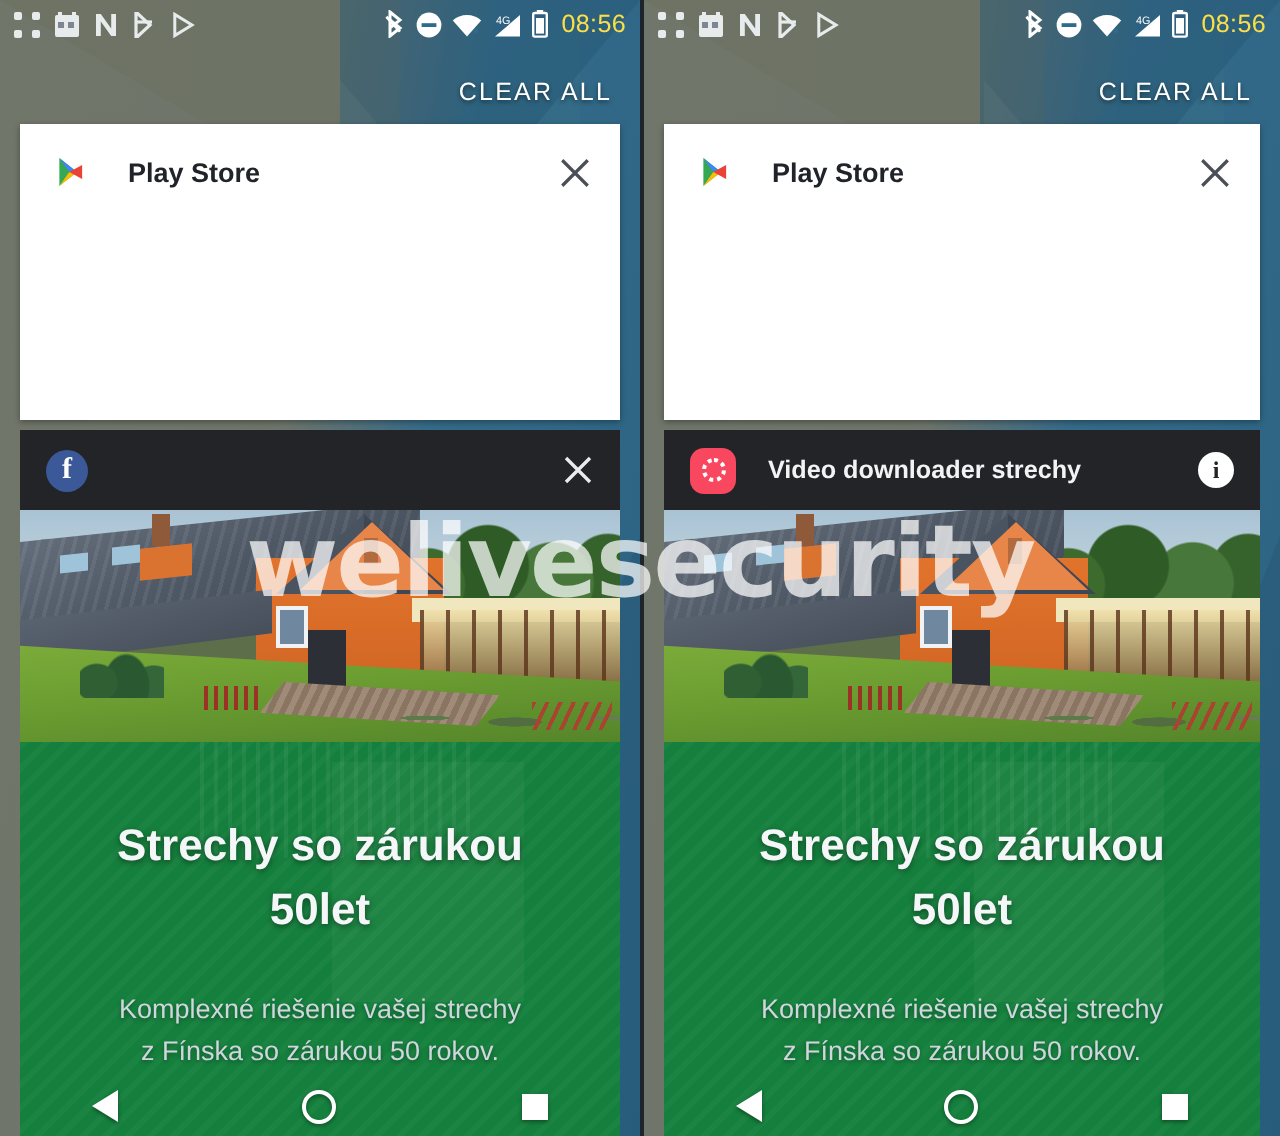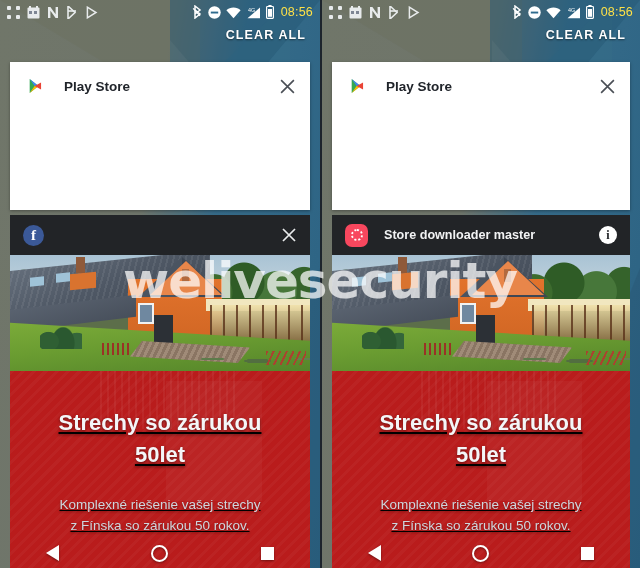--- a/index.html
+++ b/index.html
@@ -39,22 +39,22 @@
     display:flex; align-items:center; justify-content:space-between;
     padding:0 7px; z-index:20;
   }
   .sb-left { display:flex; align-items:center; gap:7px; }
   .sb-right { display:flex; align-items:center; gap:5px; }
   .sb-ico { display:block; }
   .sb-time { color:#fde047; font-size:12.5px; letter-spacing:0.2px; margin-left:2px; }
 
   
   .clear-all {
-    position:absolute; top:28px; right:14px; z-index:20;
-    color:#fff; font-size:12.5px; font-weight:bold; letter-spacing:1.1px;
+    position:absolute; top:39px; right:14px; z-index:20;
+    color:#fff; font-size:12.5px; font-weight:normal; letter-spacing:1.1px;
     text-shadow:0 1px 2px rgba(0,0,0,0.5);
   }
 
   
   .notif-card {
     position:absolute; top:62px; left:10px; right:10px;
     background:#fff;
     z-index:10;
     box-shadow:0 1px 3px rgba(0,0,0,0.35);
     height:148px;
@@ -148,23 +148,22 @@
                        radial-gradient(ellipse at 88% 80%, #34663a 0 10px, transparent 11px); }
   .heater { position:absolute; bottom:16px; left:144px; width:19px; height:40px; background:#2c3036; }
   .redfence { position:absolute; bottom:16px; left:92px; width:30px; height:12px;
               background:repeating-linear-gradient(90deg,#9a3226 0 2px, transparent 2px 5px); }
   .redfence2 { position:absolute; bottom:6px; right:4px; width:40px; height:14px;
               background:repeating-linear-gradient(115deg,#a8442f 0 2px, transparent 2px 6px); }
 
   
   .ad-body {
     position:absolute; left:0; right:0; top:156px; bottom:0;
-    background:#b91c1c;
+    background:#15803d;
     overflow:hidden;
-    text-decoration:underline;
   }
   .ad-tex {
     position:absolute; inset:0;
     background:
       repeating-linear-gradient(135deg, rgba(255,255,255,0.035) 0 3px, transparent 3px 8px);
     opacity:0.9;
   }
   .ad-tex2 {
     position:absolute; top:0; left:30%; width:46%; height:58px;
     background:repeating-linear-gradient(90deg, rgba(255,255,255,0.05) 0 2px, transparent 2px 7px);
@@ -448,21 +447,21 @@
           </svg>
       </div>
       <div class="notif-body"></div>
     </div>
 
     <div class="ad-wrap">
       <div class="ad-bar">
         <span class="vd-icon">
             <span class="ring"></span>
           </span>
-        <span class="ad-bar-title">Store downloader master</span>
+        <span class="ad-bar-title">Video downloader strechy</span>
         <span class="info-icon">
             <span>i</span>
           </span>
       </div>
 
       <div class="ad-photo">
         <div class="sky"></div>
         <div class="treesL"></div>
         <div class="trees"></div>
         <div class="roof-main">

